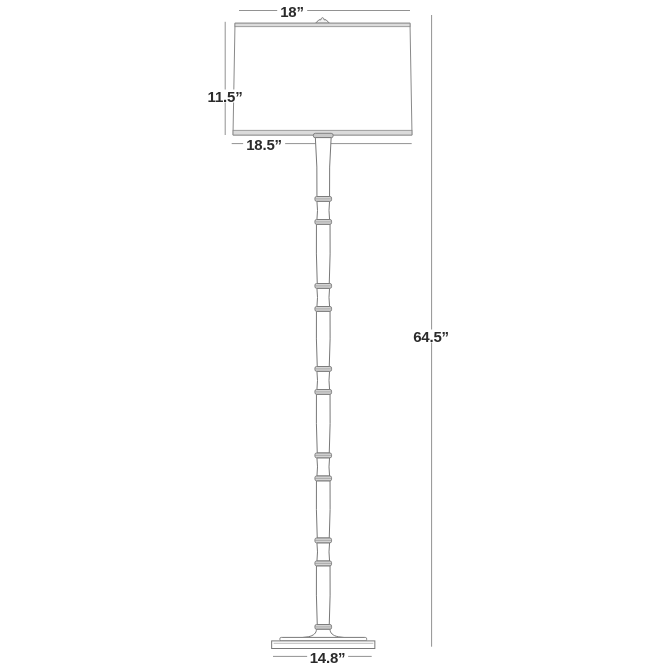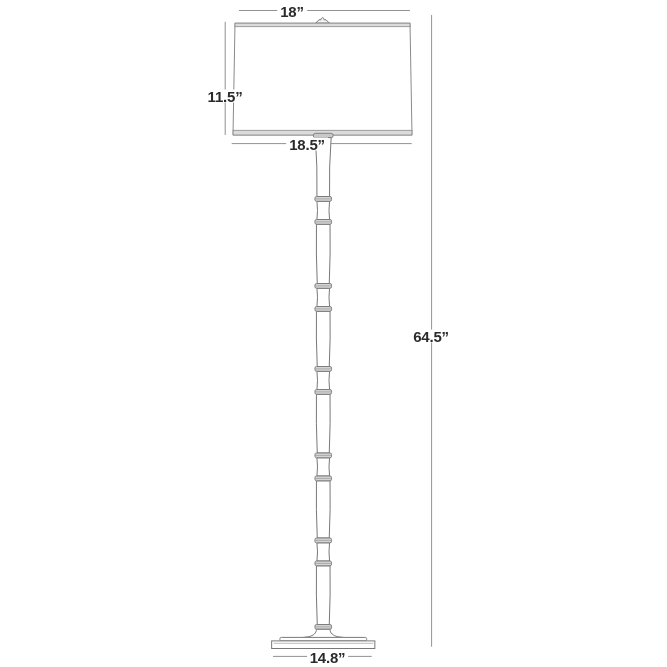--- a/index.html
+++ b/index.html
@@ -92,16 +92,16 @@
                L363.75,637.6 C355.25,637.4 345.25,638.2 338.25,636.8
                C332.75,635.6 330.05,633.0 330.05,629.3 Z" fill="#ffffff" stroke="#787878" stroke-width="1"></path>
       <rect x="279.85" y="637.4" width="86.8" height="3.5" rx="1.4" fill="#ffffff" stroke="#787878" stroke-width="0.9"></rect>
       <rect x="271.65" y="640.9" width="103.2" height="7.6" fill="#ffffff" stroke="#787878" stroke-width="1"></rect>
       <line x1="273.6" y1="643.3" x2="373.3" y2="643.3" stroke="#ababab" stroke-width="0.8"></line>
     </g>
   </svg>
 
   <span class="dim-label" style="left:292px;   top:10.5px;">18”</span>
   <span class="dim-label" style="left:225px;   top:80px;margin-top:16px;">11.5”</span>
-  <span class="dim-label" style="left:264px;   top:143.5px;margin-left:43px;">18.5”</span>
+  <span class="dim-label" style="left:264px;   top:143.5px;">18.5”</span>
   <span class="dim-label" style="left:431px;   top:336px;">64.5”</span>
   <span class="dim-label" style="left:327.5px; top:656.5px;">14.8”</span>
 </div>
 
 </body></html>

